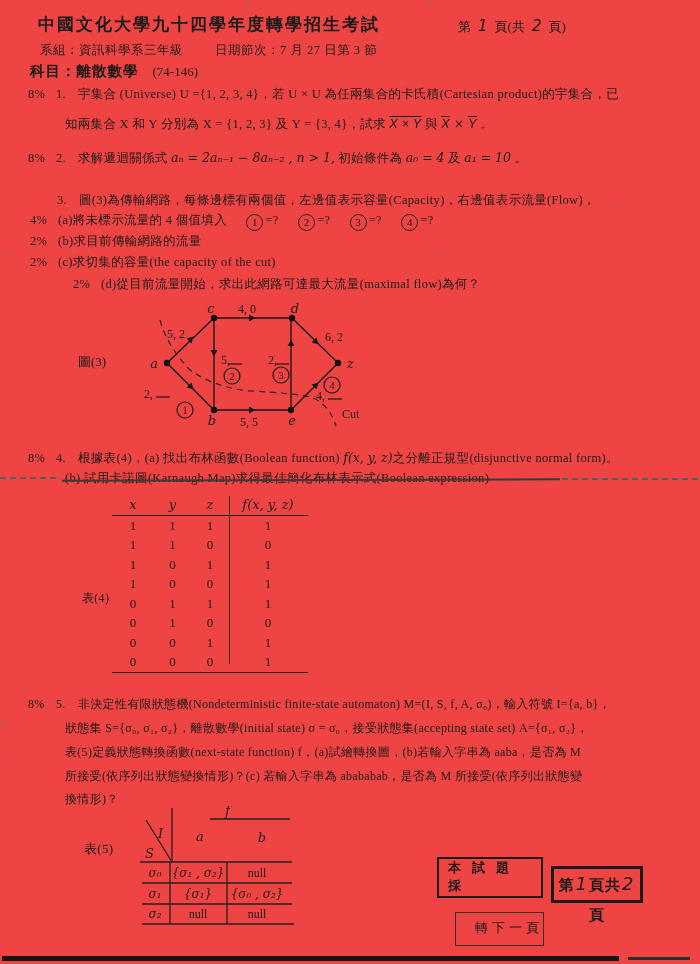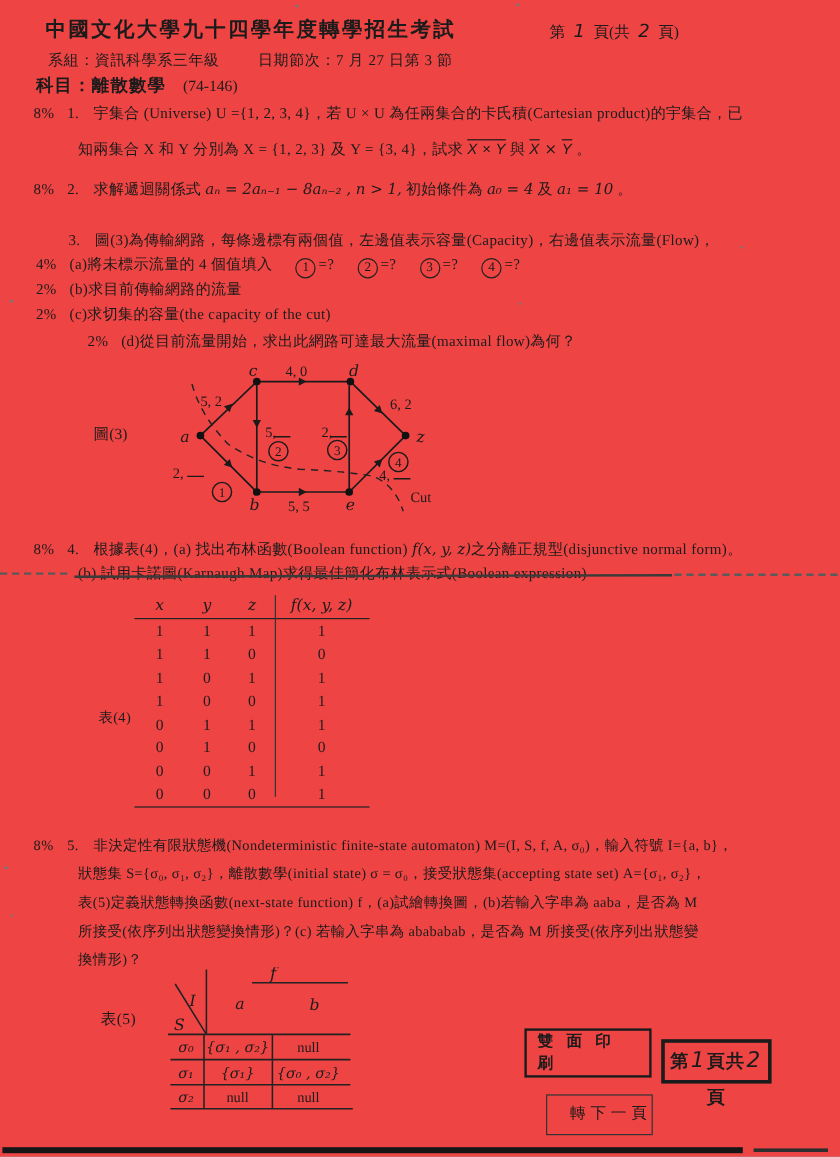--- a/index.html
+++ b/index.html
@@ -273,21 +273,21 @@
         <text x="58" y="92" class="it">{σ₁}</text>
         <text x="117" y="92" class="it">{σ₀ , σ₂}</text>
         <text x="15" y="112" class="it">σ₂</text>
         <text x="58" y="112">null</text>
         <text x="117" y="112">null</text>
       </g>
     </svg>
   </div>
 
   <div class="stamp stamp1">
-    <div>雙面印刷</div>
+    <div>本試題採</div>
   </div>
   <div class="stamp stamp2">
     <span>第</span><span class="hwn">1</span><span>頁共</span><span class="hwn">2</span><span>頁</span>
   </div>
   <div class="stamp stamp3">轉下一頁</div>
 
   <div class="botbar"></div>
   <div class="botbar2"></div>
   <div class="noise" style="left:617px;top:205px;width:2px;height:2px;"></div>
   <div class="noise" style="left:433px;top:252px;width:2px;height:2px;"></div>

